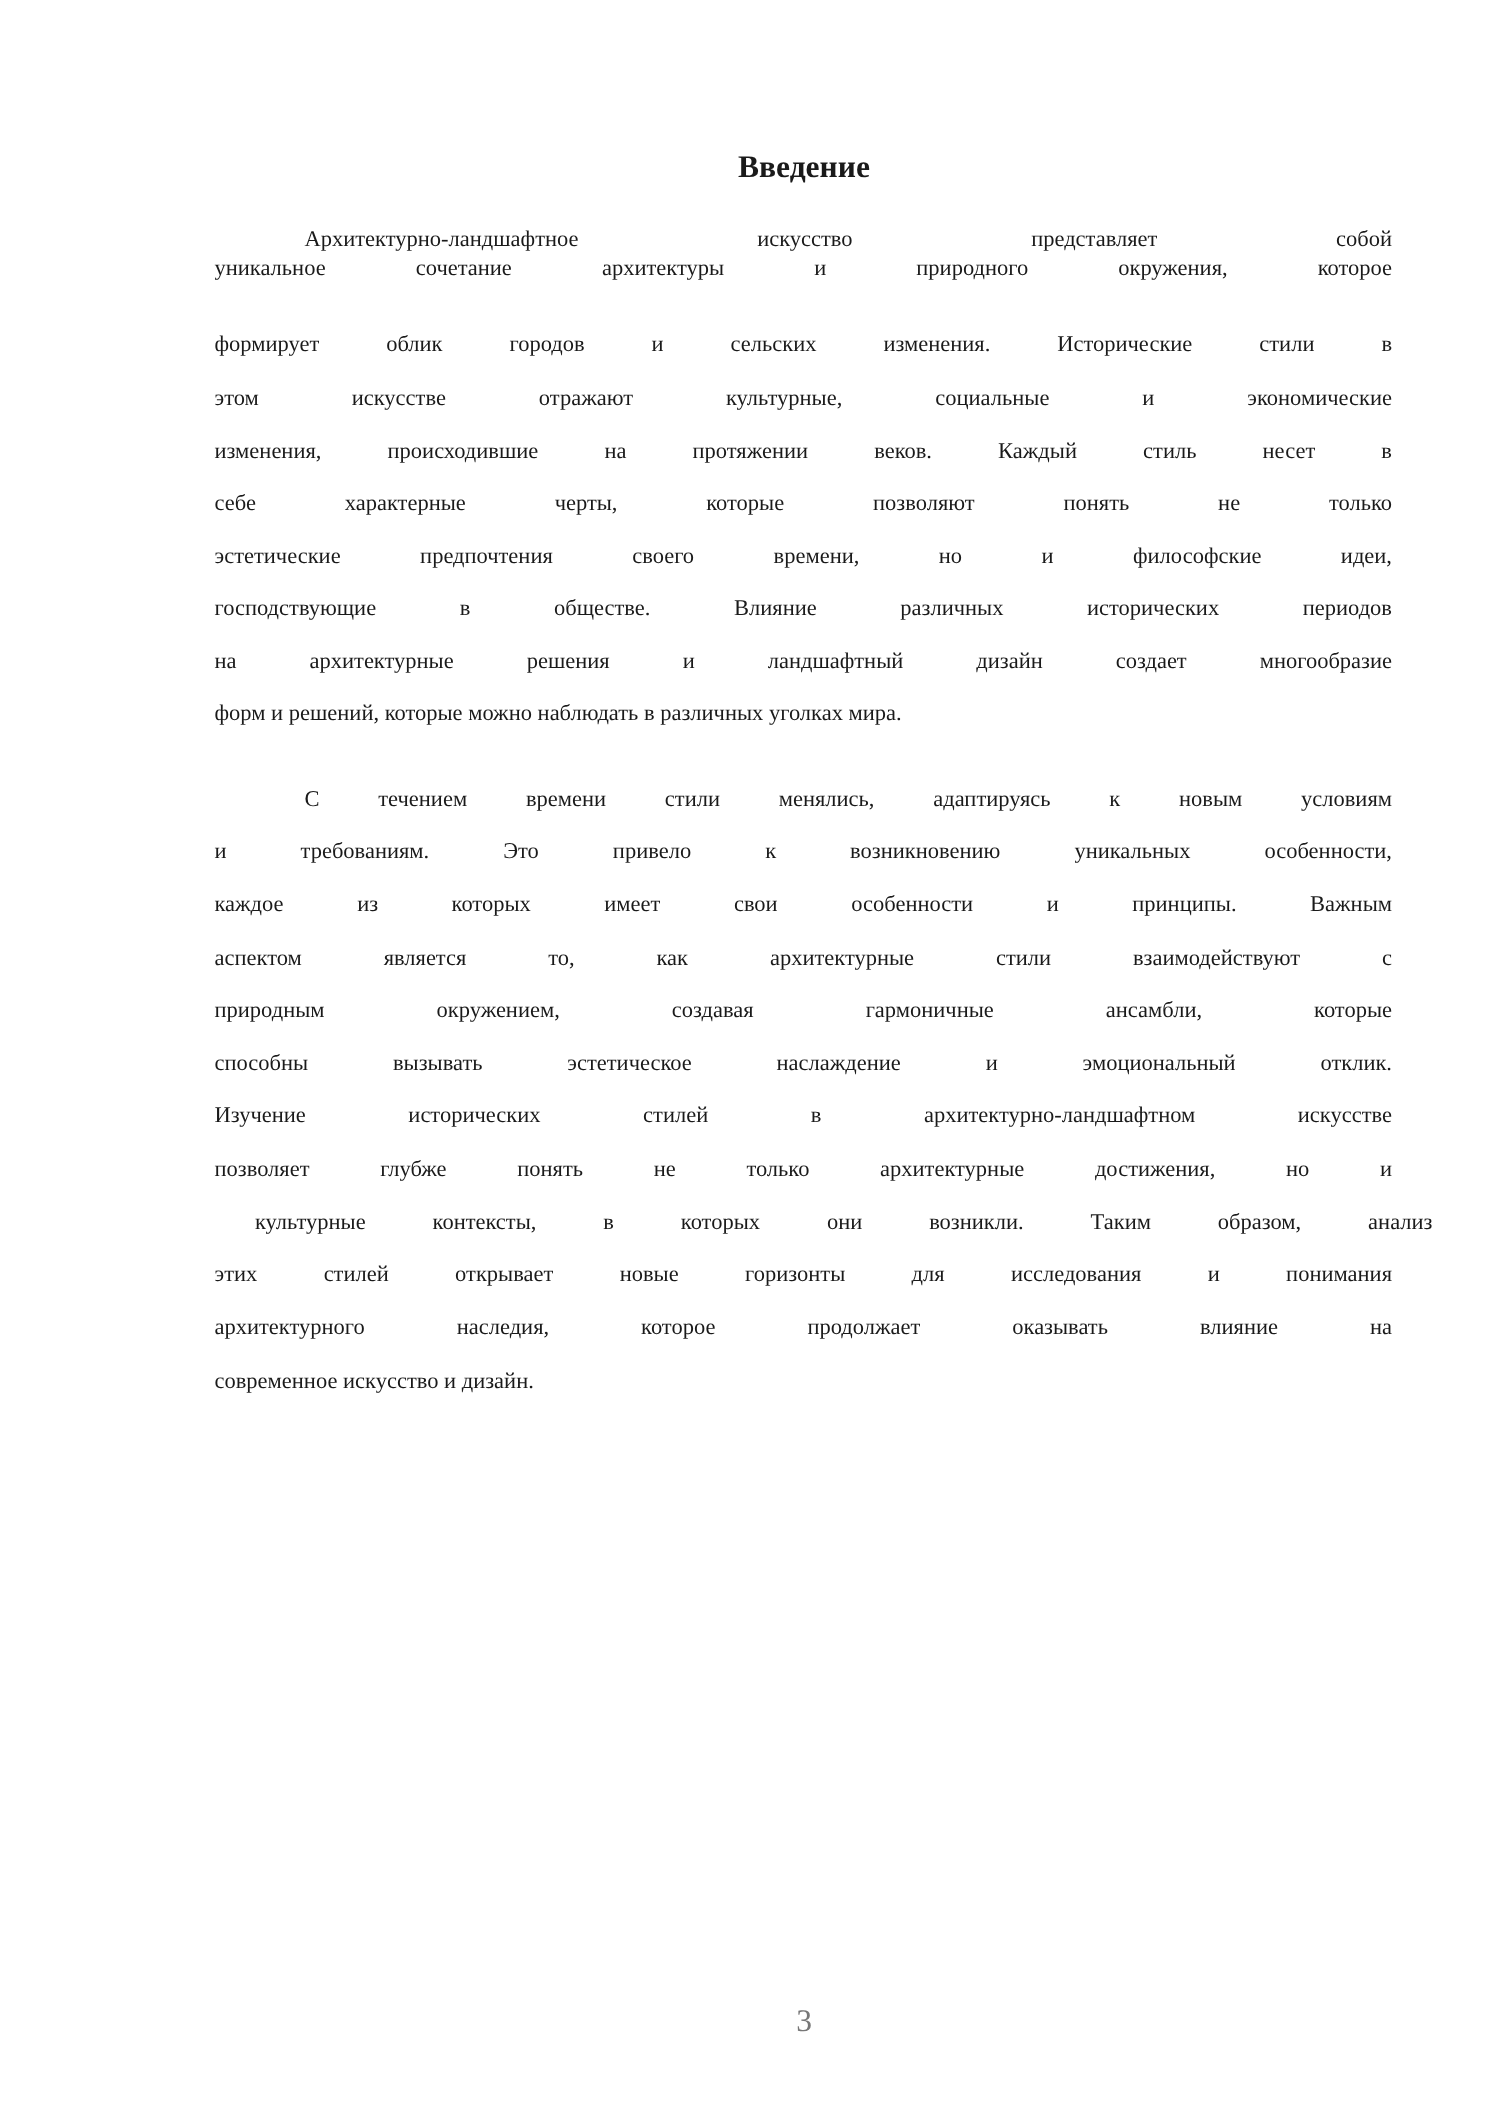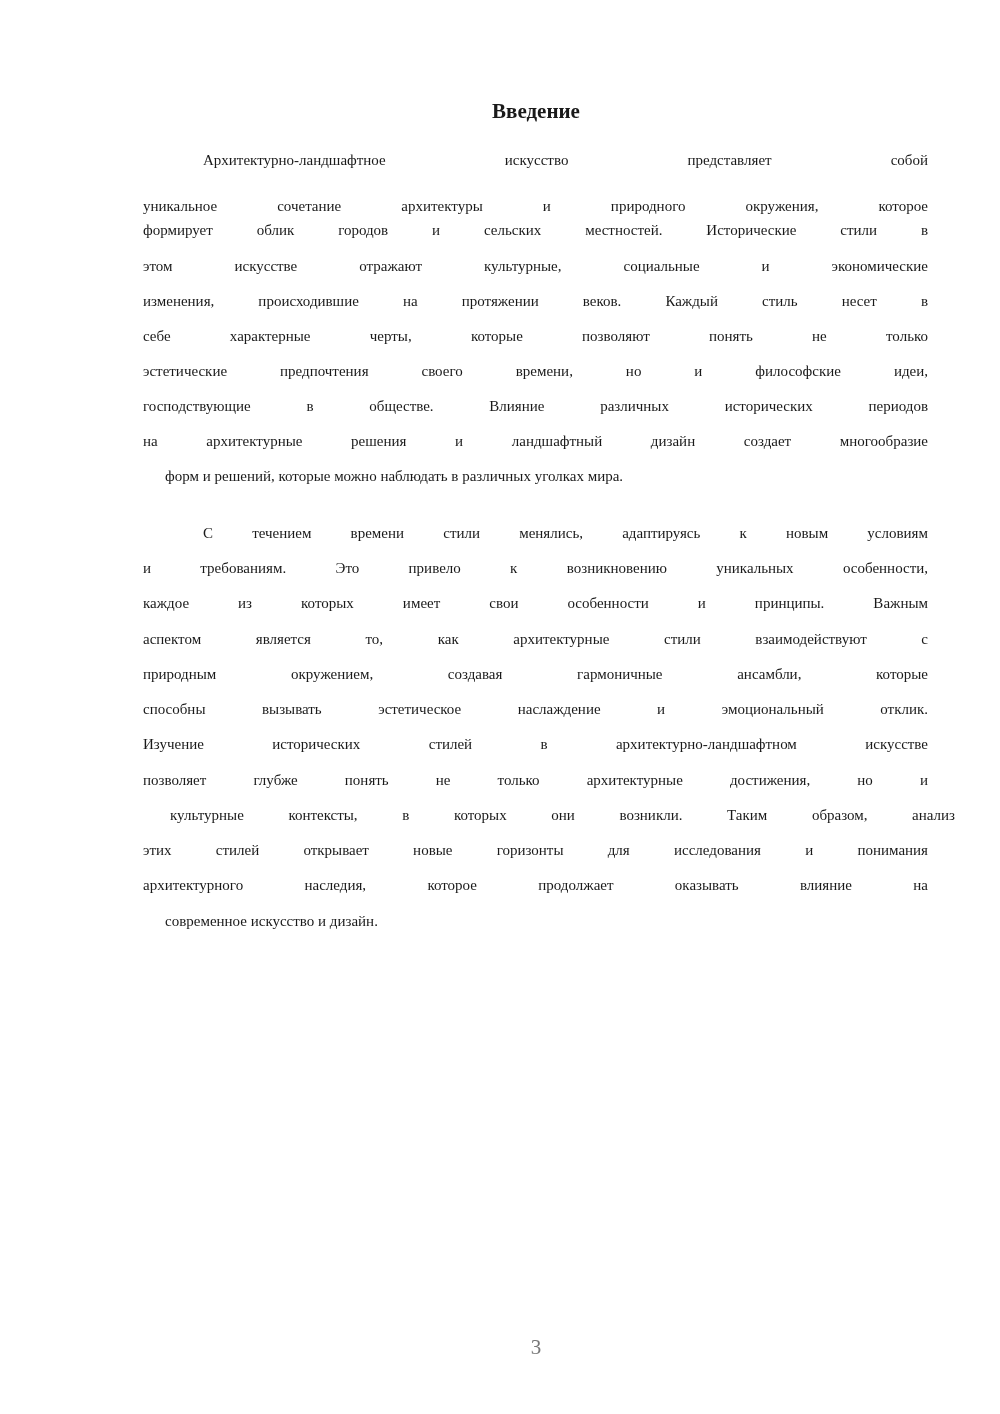--- a/index.html
+++ b/index.html
@@ -45,21 +45,20 @@
       text-align-last: justify;
       overflow: visible;
     }
     .line.indent {
       left: 203px;
       width: 725px;
     }
     .line.last {
       text-align: left;
       text-align-last: left;
-      margin-left: 22px;
     }
     .line span.txt {
       display: block;
       white-space: normal;
     }
     .page-number {
       position: absolute;
       left: 0;
       width: 1072px;
       top: 1334px;
@@ -73,25 +72,25 @@
 <body>
 
 <div class="page">
 
   <div class="heading">Введение</div>
 
   <div>
     <div class="line indent" style="top:145px;">
         <span class="txt">Архитектурно-ландшафтное искусство представляет собой</span>
       </div>
-    <div class="line" style="top:191px;">
+    <div class="line" style="top:164px;">
         <span class="txt">уникальное сочетание архитектуры и природного окружения, которое</span>
       </div>
     <div class="line" style="top:215px;">
-        <span class="txt">формирует облик городов и сельских местностей. Исторические стили в</span>
+        <span class="txt">формирует облик городов и сельских изменения. Исторические стили в</span>
       </div>
     <div class="line" style="top:251px;">
         <span class="txt">этом искусстве отражают культурные, социальные и экономические</span>
       </div>
     <div class="line" style="top:286px;">
         <span class="txt">изменения, происходившие на протяжении веков. Каждый стиль несет в</span>
       </div>
     <div class="line" style="top:321px;">
         <span class="txt">себе характерные черты, которые позволяют понять не только</span>
       </div>

